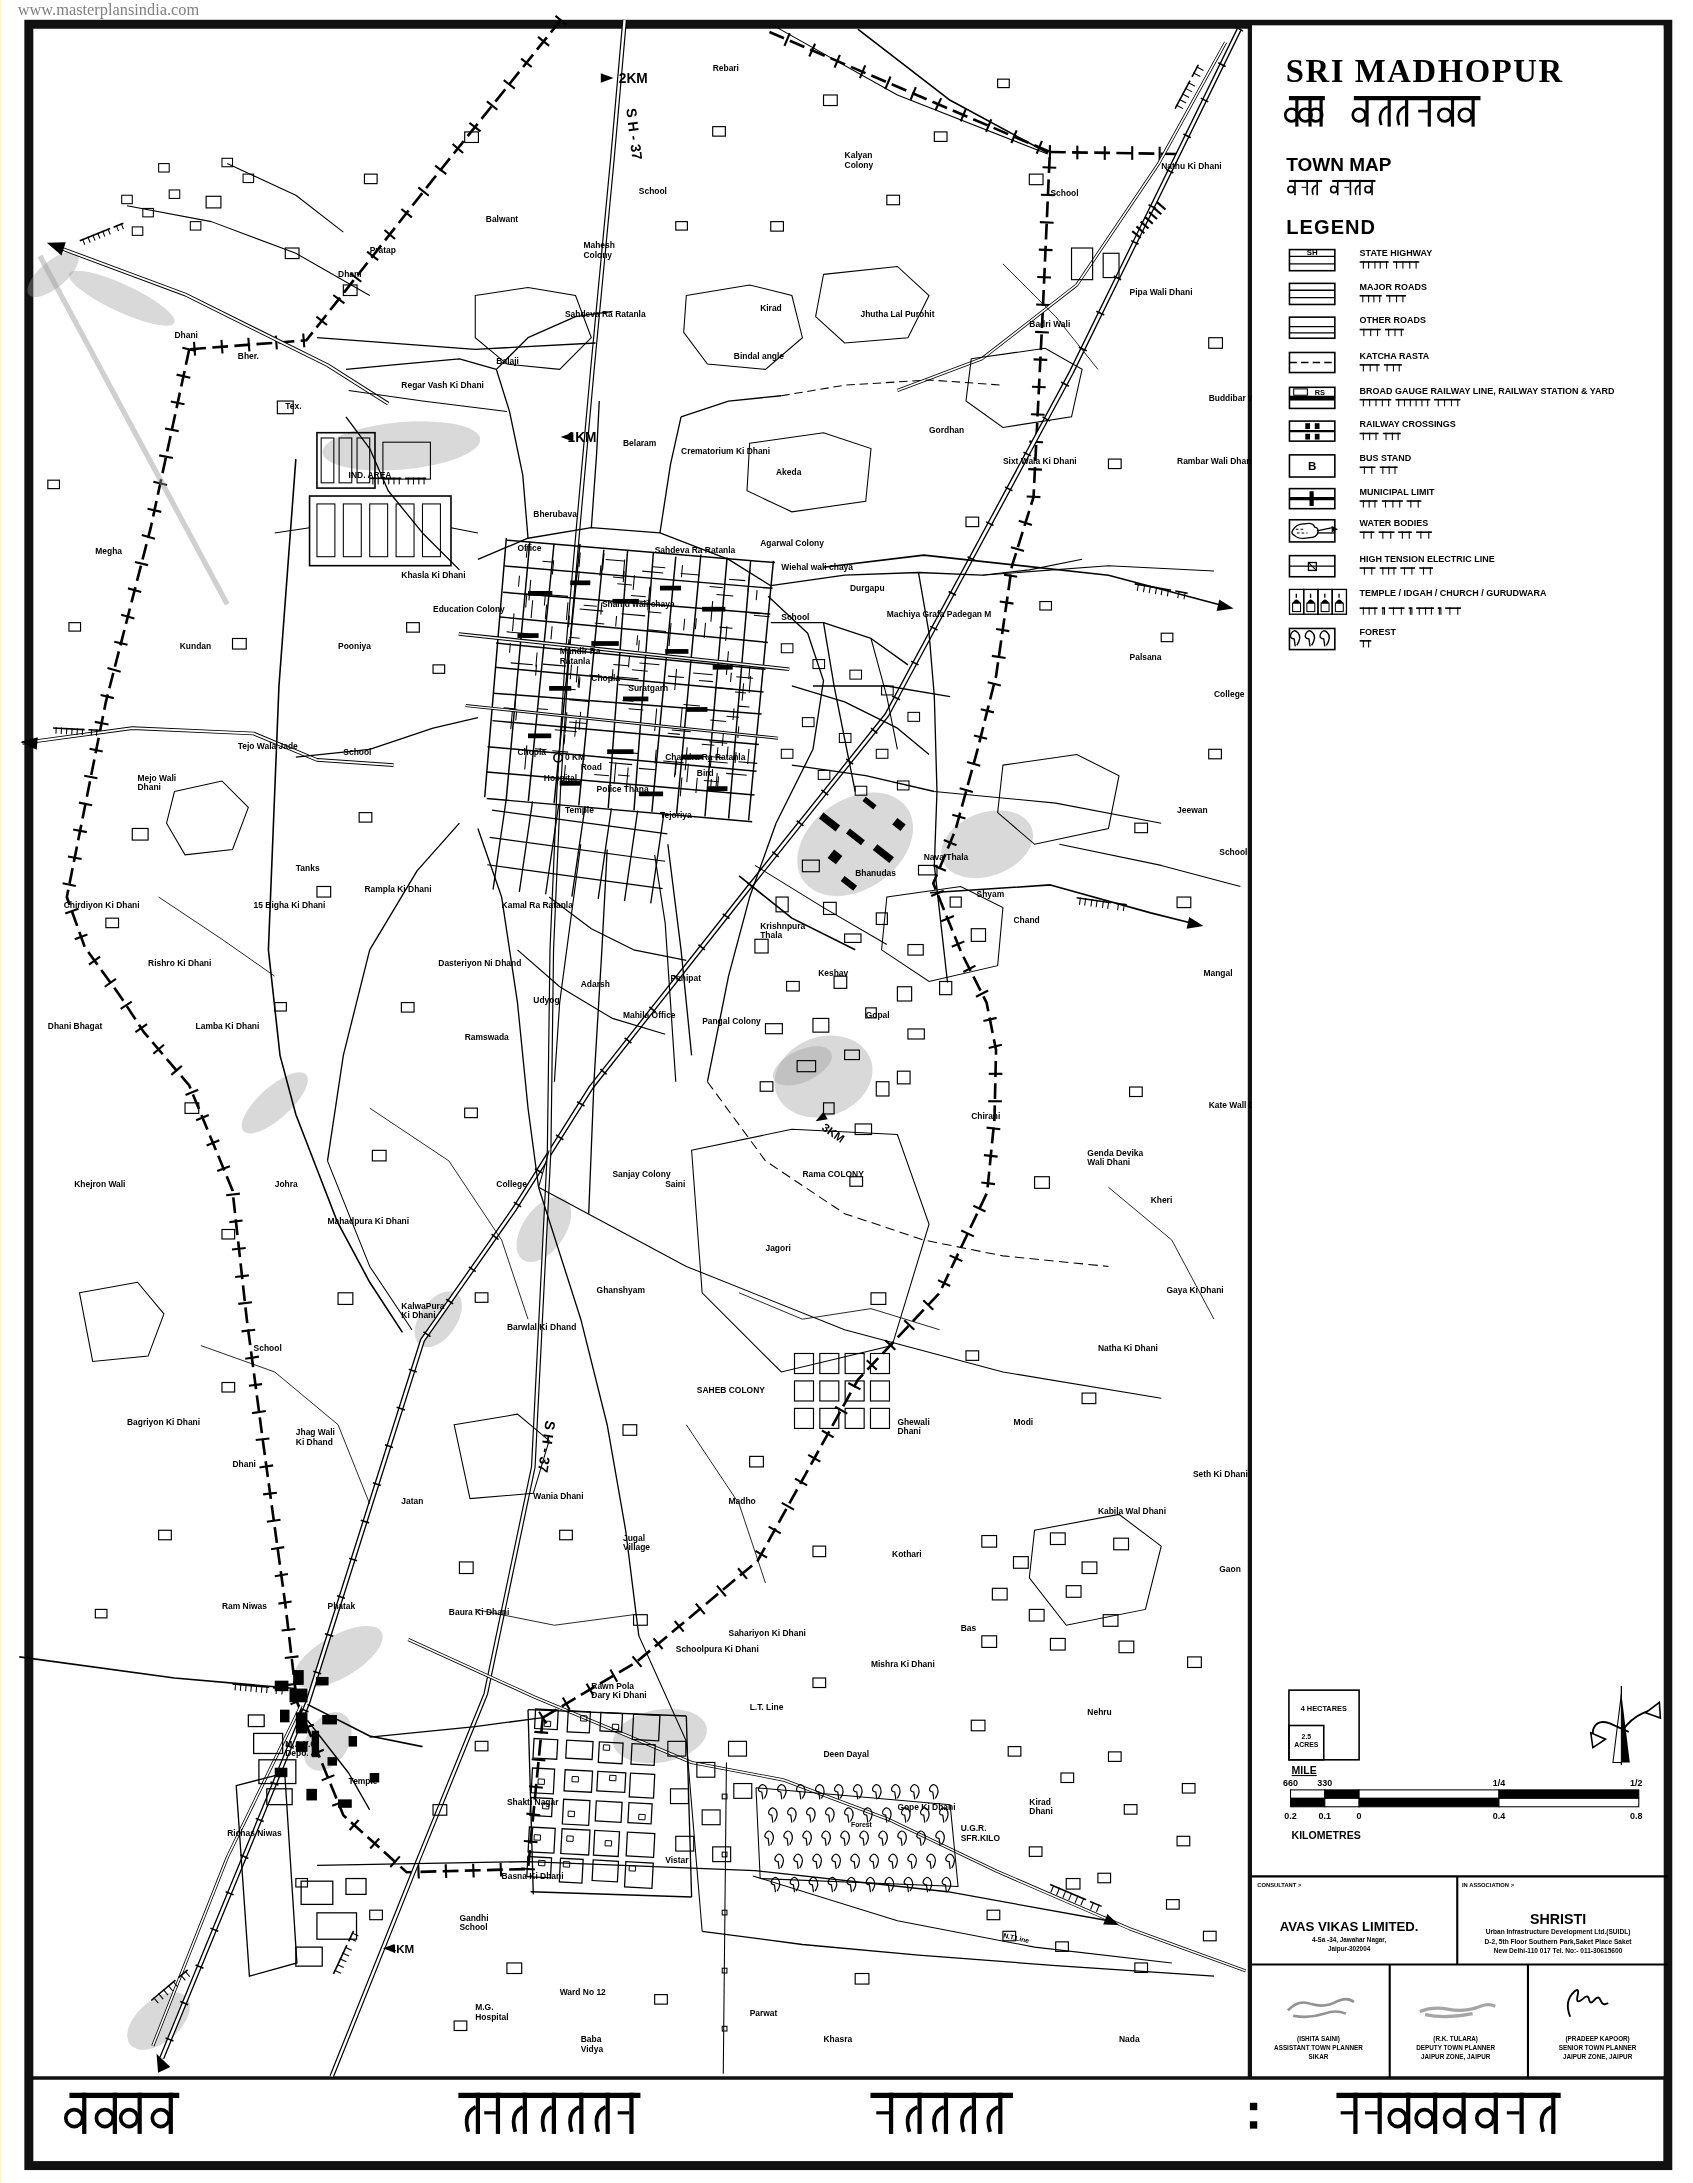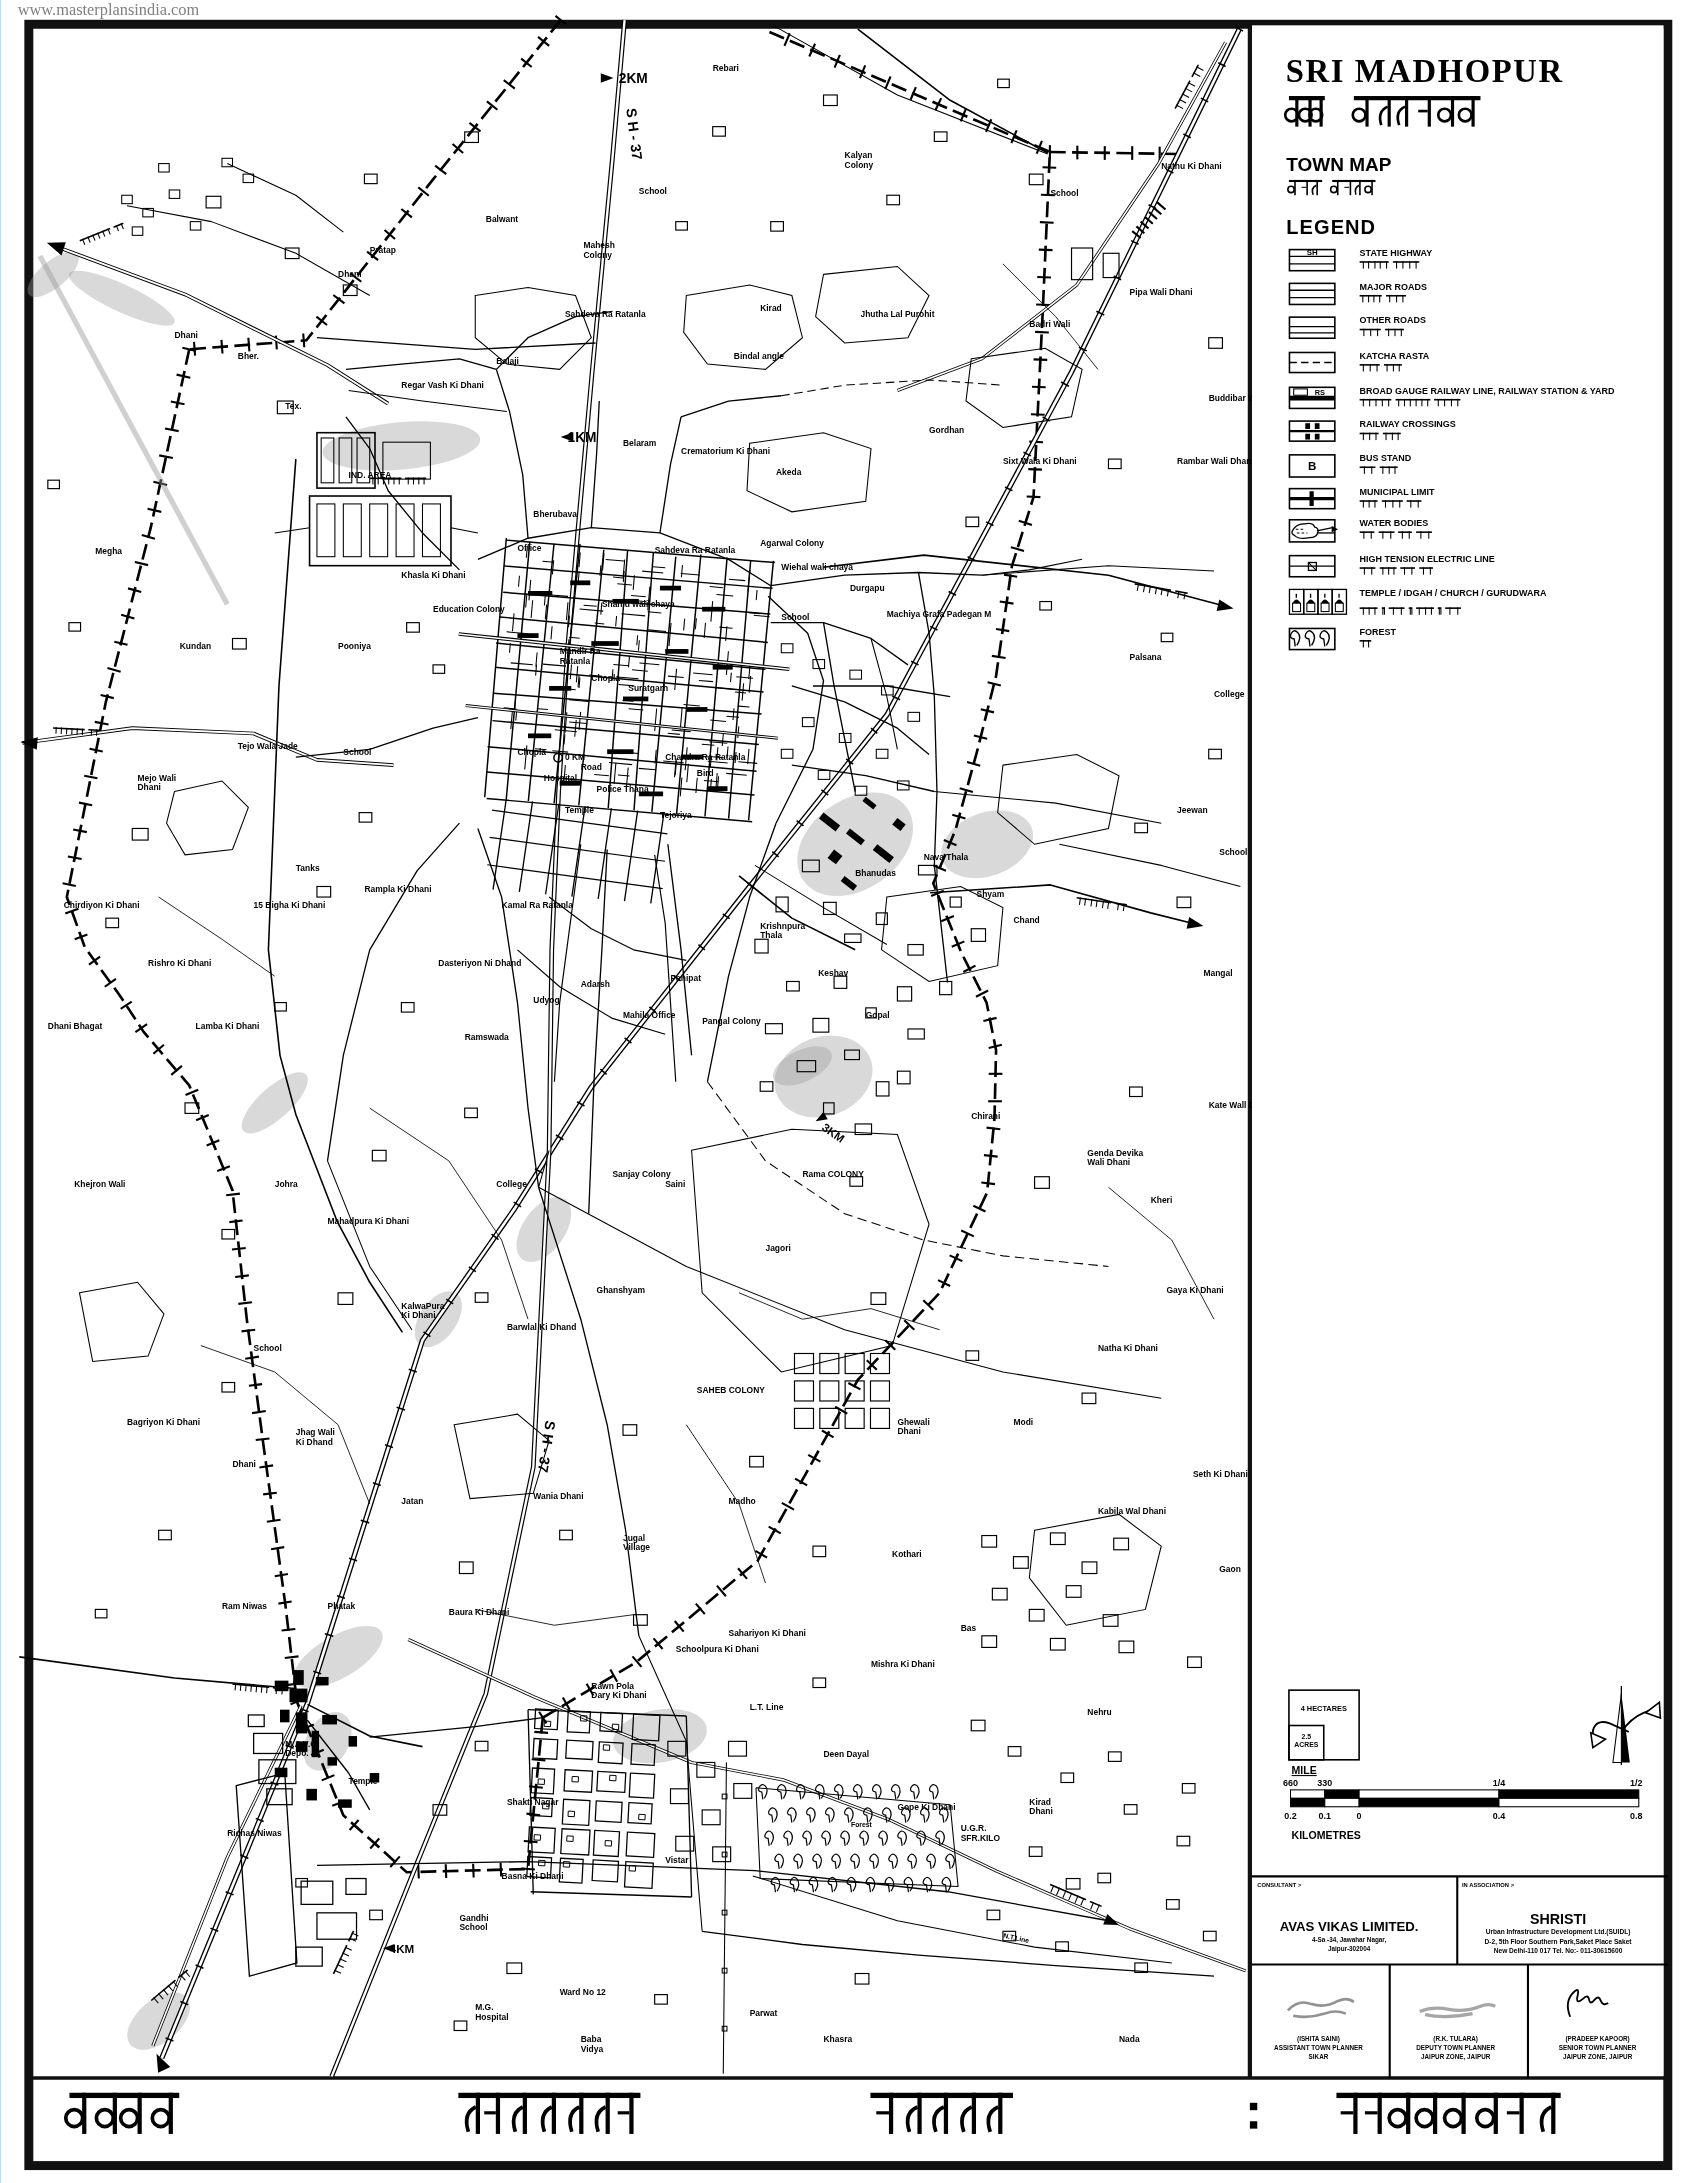--- a/index.html
+++ b/index.html
@@ -1,14 +1,14 @@
 <!DOCTYPE html>
 <html style="font-size:8.4px"><head><meta charset="utf-8"><style>
 html,body{margin:0;padding:0;background:#fff;}
-#page{position:relative;width:1694px;height:2183px;background:#0ea5e9;overflow:hidden;}
+#page{position:relative;width:1694px;height:2183px;background:#fde047;overflow:hidden;}
 svg{position:absolute;left:0;top:0;}
 </style></head><body>
 <div id="page">
 <svg width="1694" height="2183" viewBox="0 0 3209 4137">
 <rect x="0" y="0" width="3209" height="4137" fill="#fff"></rect>
 
 <text fill="#808080" x="33" y="28" font-family="Liberation Serif, sans-serif" font-size="31" font-weight="normal" text-anchor="start">www.masterplansindia.com</text>
 
 <rect x="54" y="46" width="3106" height="4058" fill="none" stroke="#111" stroke-width="17"></rect>
 

